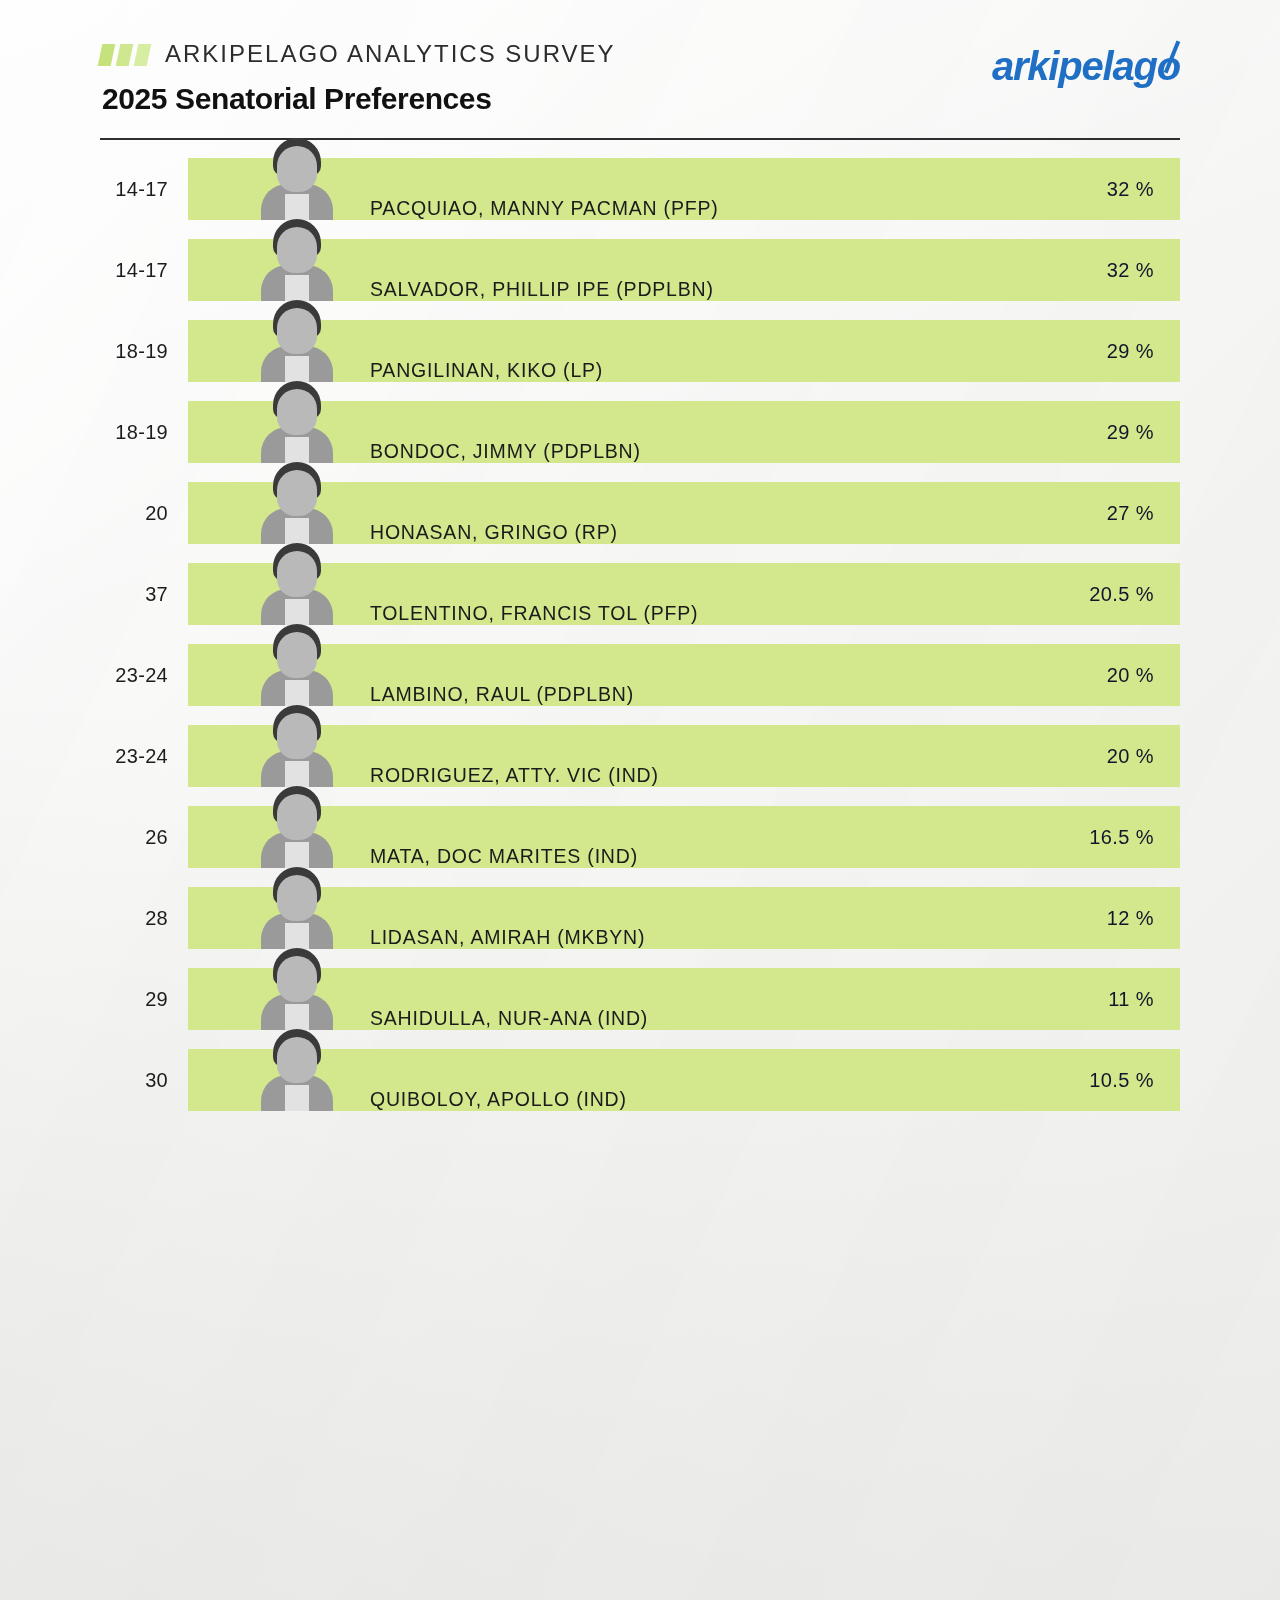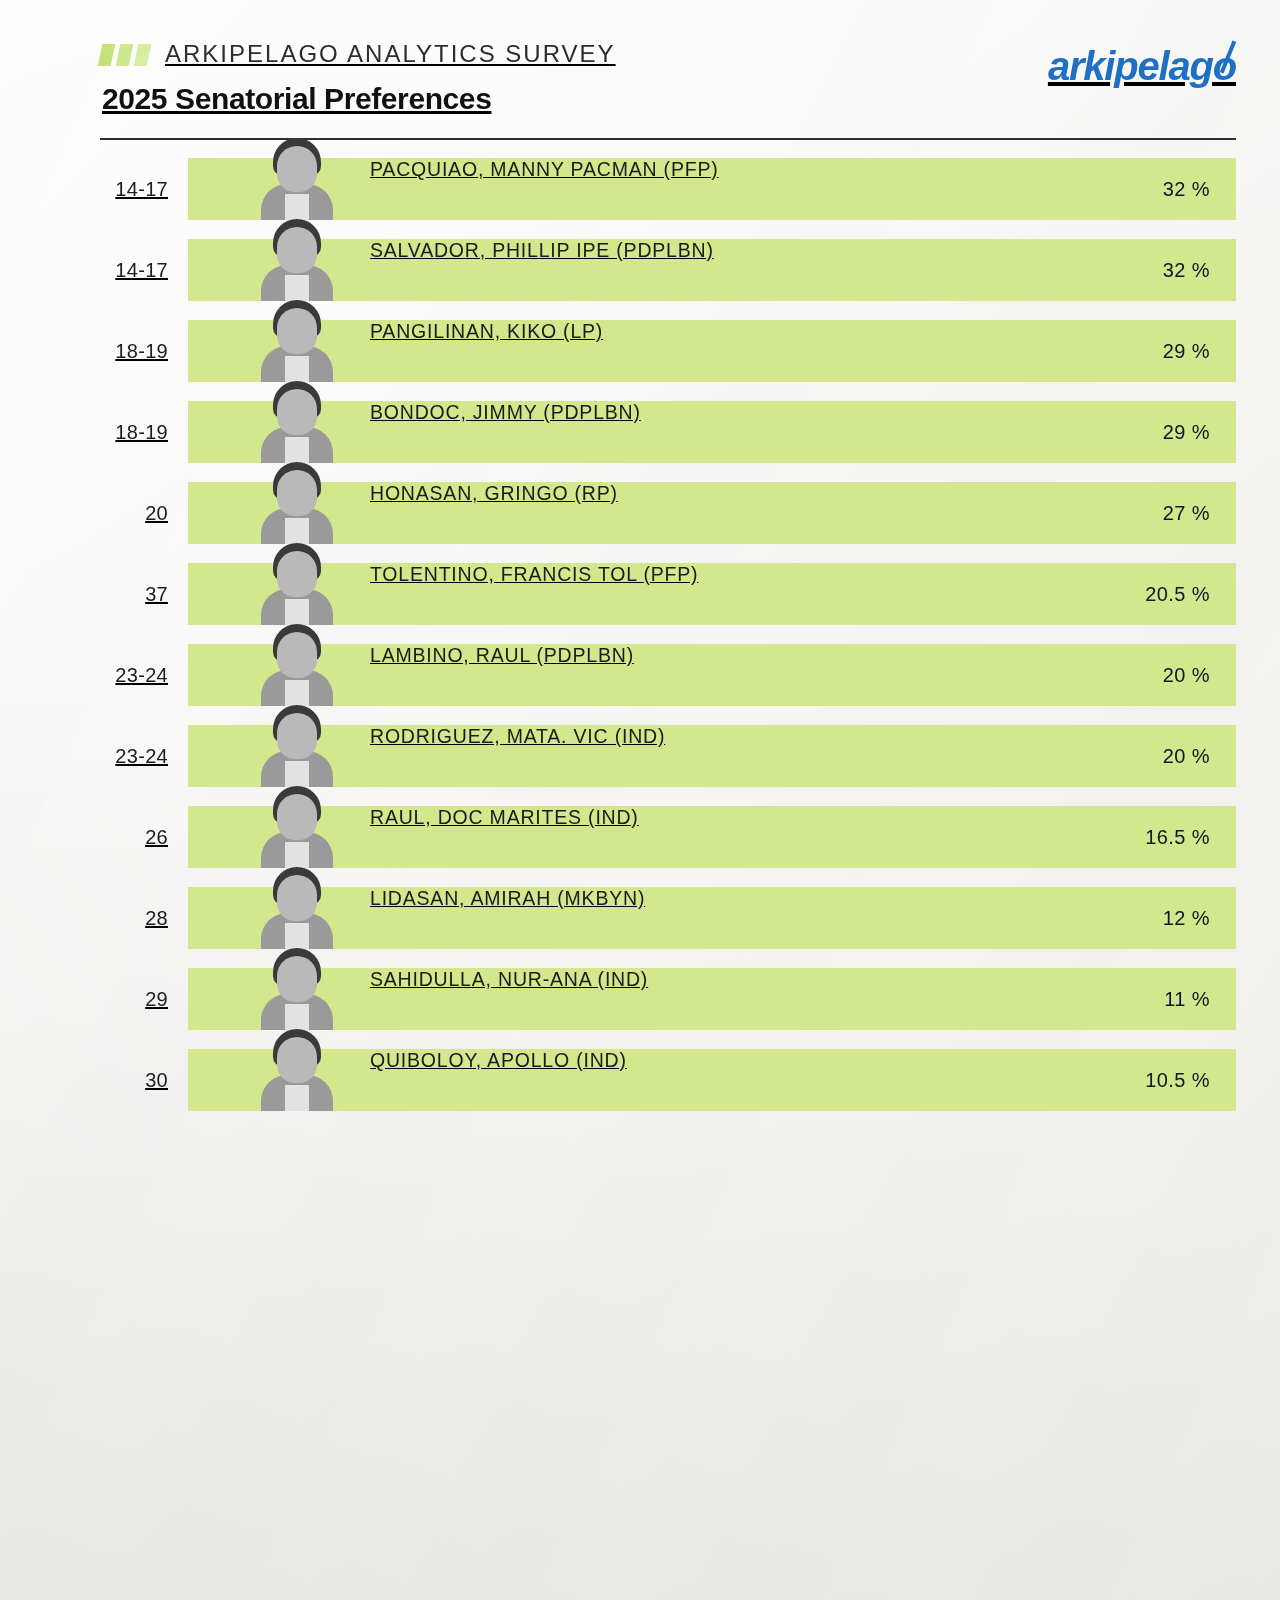--- a/index.html
+++ b/index.html
@@ -24,22 +24,21 @@
     content: "";
     position: absolute;
     inset: 0;
     background:
       linear-gradient(160deg, rgba(255,255,255,0.55) 0%, rgba(255,255,255,0) 35%),
       linear-gradient(20deg, rgba(225,225,222,0.6) 0%, rgba(255,255,255,0) 45%);
     pointer-events: none;
   }
   .inner {
     position: relative;
-    padding: 40px 44px 0 100px;
-    text-decoration: underline;
+    padding: 40px 100px 0 100px;
   }
 
   
   .header-row {
     display: flex;
     align-items: flex-start;
     justify-content: space-between;
   }
   .kicker-wrap {
     display: flex;
@@ -117,21 +116,21 @@
     color: #1c1c1c;
     letter-spacing: 0.3px;
     flex: none;
   }
   .bar {
     position: relative;
     flex: 1;
     height: 62px;
     background: #d3e88c;
     display: flex;
-    align-items: flex-start;
+    align-items: flex-end;
   }
   .photo {
     position: absolute;
     left: 66px;
     bottom: 0;
     width: 86px;
     height: 88px;
     overflow: hidden;
     filter: grayscale(100%);
   }
@@ -333,36 +332,36 @@
           <div class="rank">23-24</div>
           <div class="bar">
             <div class="photo">
               <div class="head">
                 <div class="body"></div>
                 <div class="collar"></div>
                 <div class="hair"></div>
                 <div class="face"></div>
               </div>
             </div>
-            <div class="name">RODRIGUEZ, MATA. VIC (IND)</div>
+            <div class="name">RODRIGUEZ, ATTY. VIC (IND)</div>
             <div class="pct">20 %</div>
           </div>
         </div>
         <div class="row">
           <div class="rank">26</div>
           <div class="bar">
             <div class="photo">
               <div class="head">
                 <div class="body"></div>
                 <div class="collar"></div>
                 <div class="hair"></div>
                 <div class="face"></div>
               </div>
             </div>
-            <div class="name">RAUL, DOC MARITES (IND)</div>
+            <div class="name">MATA, DOC MARITES (IND)</div>
             <div class="pct">16.5 %</div>
           </div>
         </div>
         <div class="row">
           <div class="rank">28</div>
           <div class="bar">
             <div class="photo">
               <div class="head">
                 <div class="body"></div>
                 <div class="collar"></div>

